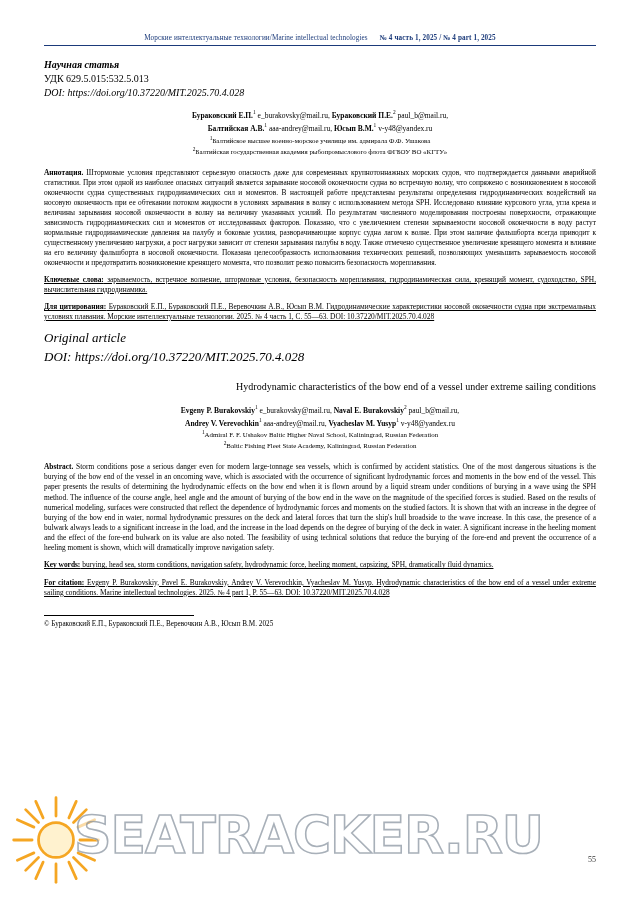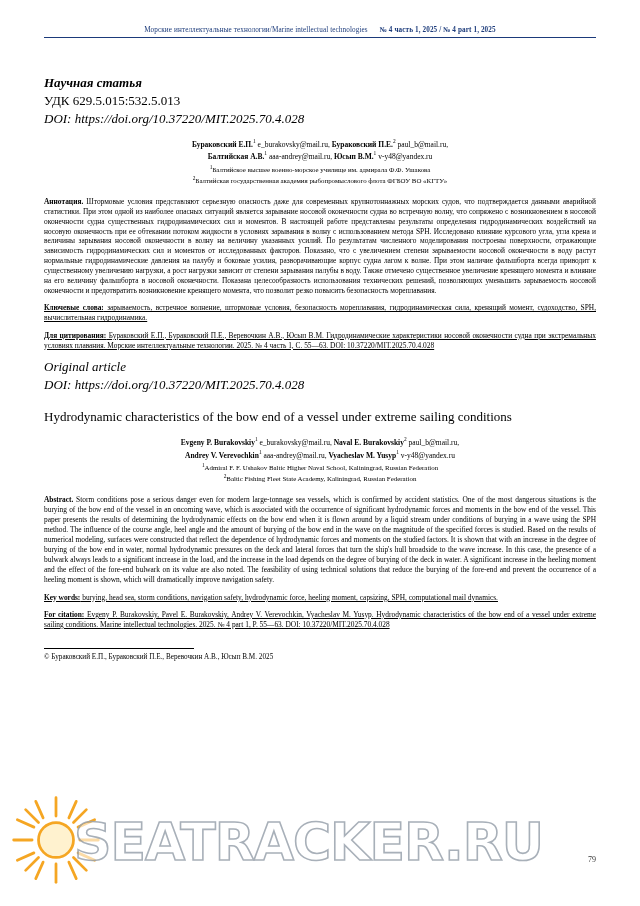--- a/index.html
+++ b/index.html
@@ -11,39 +11,39 @@
     width: 640px;
     height: 906px;
     position: relative;
     font-family: "Liberation Serif", serif;
     color: #000;
     overflow: hidden;
   }
   .page {
     position: absolute;
     inset: 0;
-    padding: 26px 44px 0 44px;
+    padding: 34px 44px 0 44px;
     box-sizing: border-box;
   }
   .running-head {
     font-family: "Liberation Serif", serif;
     font-size: 7.2px;
     text-align: center;
     border-bottom: 1.1px solid #1b3a7a;
     padding-bottom: 3px;
     color: #1b3a7a;
     letter-spacing: 0.1px;
     white-space: nowrap;
   }
   .running-head .rh-left { font-weight: normal; }
   .running-head .rh-right { font-weight: bold; margin-left: 10px; }
 
   .meta {
-    margin-top: 36px;
-    font-size: 13px;
+    margin-top: 12px;
+    font-size: 10px;
     line-height: 1.38;
   }
   .meta .ital { font-style: italic; font-weight: bold; }
   .meta .udc { }
   .meta .doi { font-style: italic; }
 
   h1.title {
     font-size: 11.2px;
     font-weight: bold;
     text-align: center;
@@ -86,23 +86,23 @@
 
   .orig {
     font-size: 13px;
     line-height: 1.4;
     font-style: italic;
   }
   .orig .o1 { font-style: italic; }
   .orig .o2 { font-style: italic; }
 
   h2.title-en {
-    font-size: 13px;
+    font-size: 10px;
     font-weight: normal;
-    text-align: left;
+    text-align: right;
     margin: 14px 0 0 0;
     line-height: 1.32;
   }
 
   .authors-en {
     margin-top: 10px;
     text-align: center;
     font-size: 7.5px;
     line-height: 1.48;
   }
@@ -136,21 +136,21 @@
     position: absolute;
     left: 0;
     bottom: 8px;
     width: 640px;
     height: 110px;
     pointer-events: none;
   }
   .wm-text {
     position: absolute;
     left: 74px;
-    top: 24px;
+    top: 17px;
     font-family: "DejaVu Sans", sans-serif;
     font-weight: bold;
     font-size: 52px;
     letter-spacing: -1px;
     color: rgba(255,255,255,0.0);
     -webkit-text-stroke: 1.6px #9aa3ad;
     text-shadow: 0 1px 0 rgba(255,255,255,0.7);
     white-space: nowrap;
     opacity: 0.85;
   }
@@ -215,21 +215,21 @@
     <div><b>Andrey V. Verevochkin</b><sup>1</sup> aaa-andrey@mail.ru, <b>Vyacheslav M. Yusyp</b><sup>1</sup> v-y48@yandex.ru</div>
   </div>
 
   <div class="affils-en">
     <div><sup>1</sup>Admiral F. F. Ushakov Baltic Higher Naval School, Kaliningrad, Russian Federation</div>
     <div><sup>2</sup>Baltic Fishing Fleet State Academy, Kaliningrad, Russian Federation</div>
   </div>
 
   <p class="abstract-en"><span class="lead">Abstract.</span><span> Storm conditions pose a serious danger even for modern large-tonnage sea vessels, which is confirmed by accident statistics. One of the most dangerous situations is the burying of the bow end of the vessel in an oncoming wave, which is associated with the occurrence of significant hydrodynamic forces and moments in the bow end of the vessel. This paper presents the results of determining the hydrodynamic effects on the bow end when it is flown around by a liquid stream under conditions of burying in a wave using the SPH method. The influence of the course angle, heel angle and the amount of burying of the bow end in the wave on the magnitude of the specified forces is studied. Based on the results of numerical modeling, surfaces were constructed that reflect the dependence of hydrodynamic forces and moments on the studied factors. It is shown that with an increase in the degree of burying of the bow end in water, normal hydrodynamic pressures on the deck and lateral forces that turn the ship's hull broadside to the wave increase. In this case, the presence of a bulwark always leads to a significant increase in the load, and the increase in the load depends on the degree of burying of the deck in water. A significant increase in the heeling moment and the effect of the fore-end bulwark on its value are also noted. The feasibility of using technical solutions that reduce the burying of the fore-end and prevent the occurrence of a heeling moment is shown, which will dramatically improve navigation safety.</span></p>
 
-  <p class="kw"><span class="lead">Key words:</span><span> burying, head sea, storm conditions, navigation safety, hydrodynamic force, heeling moment, capsizing, SPH, computational mail dynamics.</span></p>
+  <p class="kw"><span class="lead">Key words:</span><span> burying, head sea, storm conditions, navigation safety, hydrodynamic force, heeling moment, capsizing, SPH, dramatically fluid dynamics.</span></p>
 
   <p class="cite"><span class="lead">For citation:</span><span> Evgeny P. Burakovskiy, Pavel E. Burakovskiy, Andrey V. Verevochkin, Vyacheslav M. Yusyp. Hydrodynamic characteristics of the bow end of a vessel under extreme sailing conditions. Marine intellectual technologies. 2025. № 4 part 1, P. 55—63. DOI: 10.37220/MIT.2025.70.4.028</span></p>
 
   <hr class="footnote-rule">
   <div class="copyright">© Бураковский Е.П., Бураковский П.Е., Веревочкин А.В., Юсып В.М. 2025</div>
 
 </div>
 
 <div class="watermark">
   <svg class="sun" viewBox="0 0 100 100">
@@ -251,13 +251,13 @@
         <line x1="8" y1="28" x2="26" y2="36"></line>
         <line x1="74" y1="64" x2="92" y2="72"></line>
         <line x1="8" y1="72" x2="26" y2="64"></line>
         <line x1="74" y1="36" x2="92" y2="28"></line>
       </g>
     </g>
   </svg>
   <div class="wm-text">SEATRACKER.RU</div>
 </div>
 
-<div class="page-number">79</div>
+<div class="page-number">55</div>
 
 </body></html>

